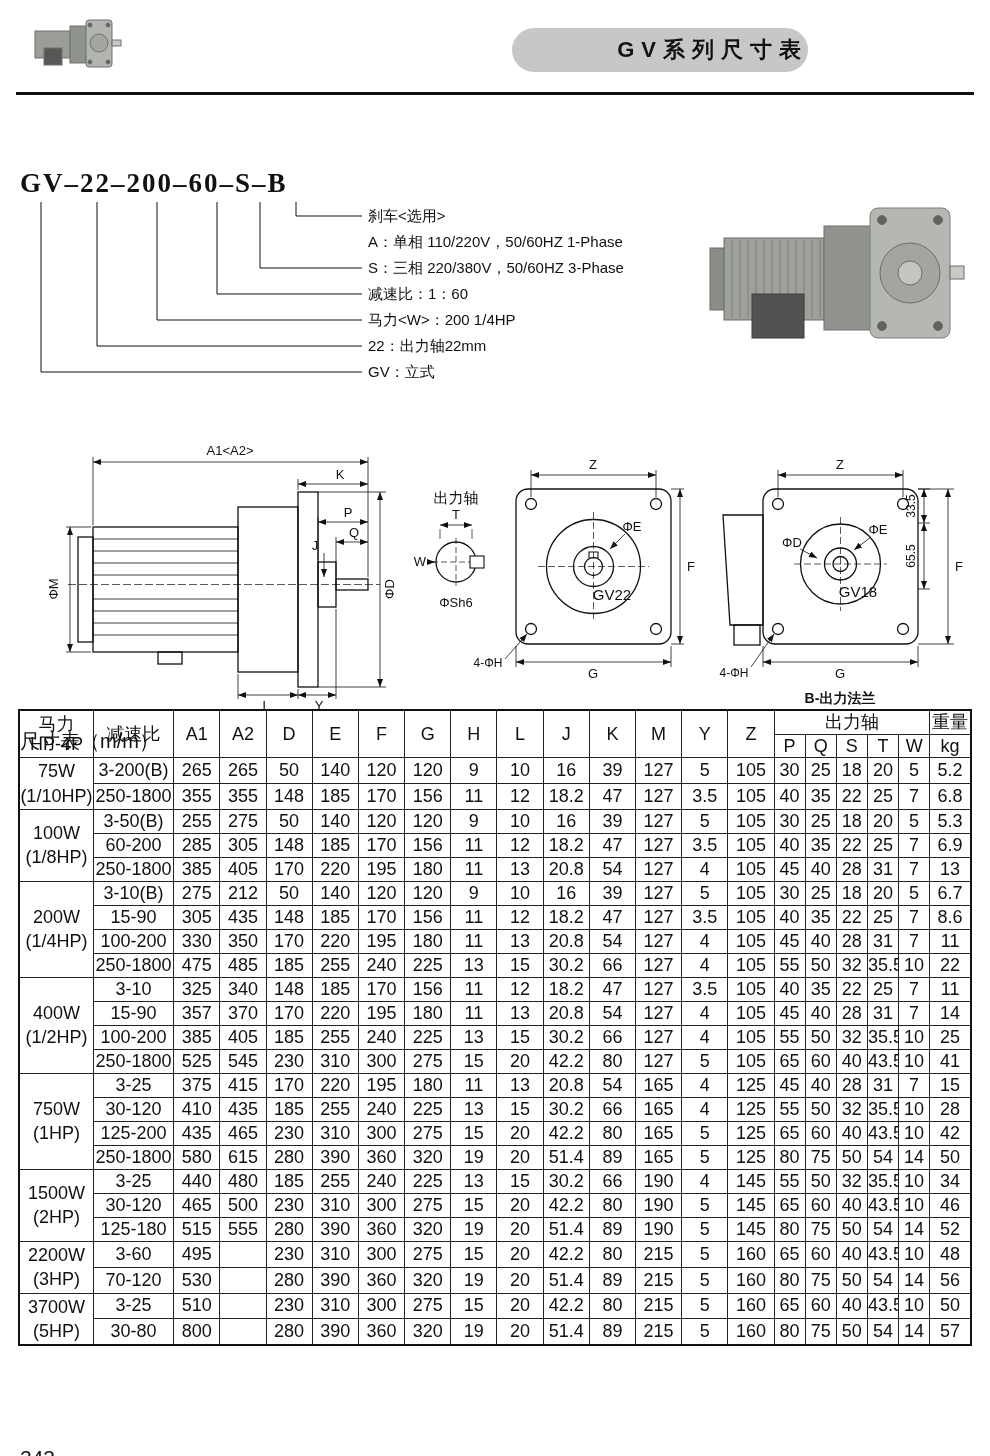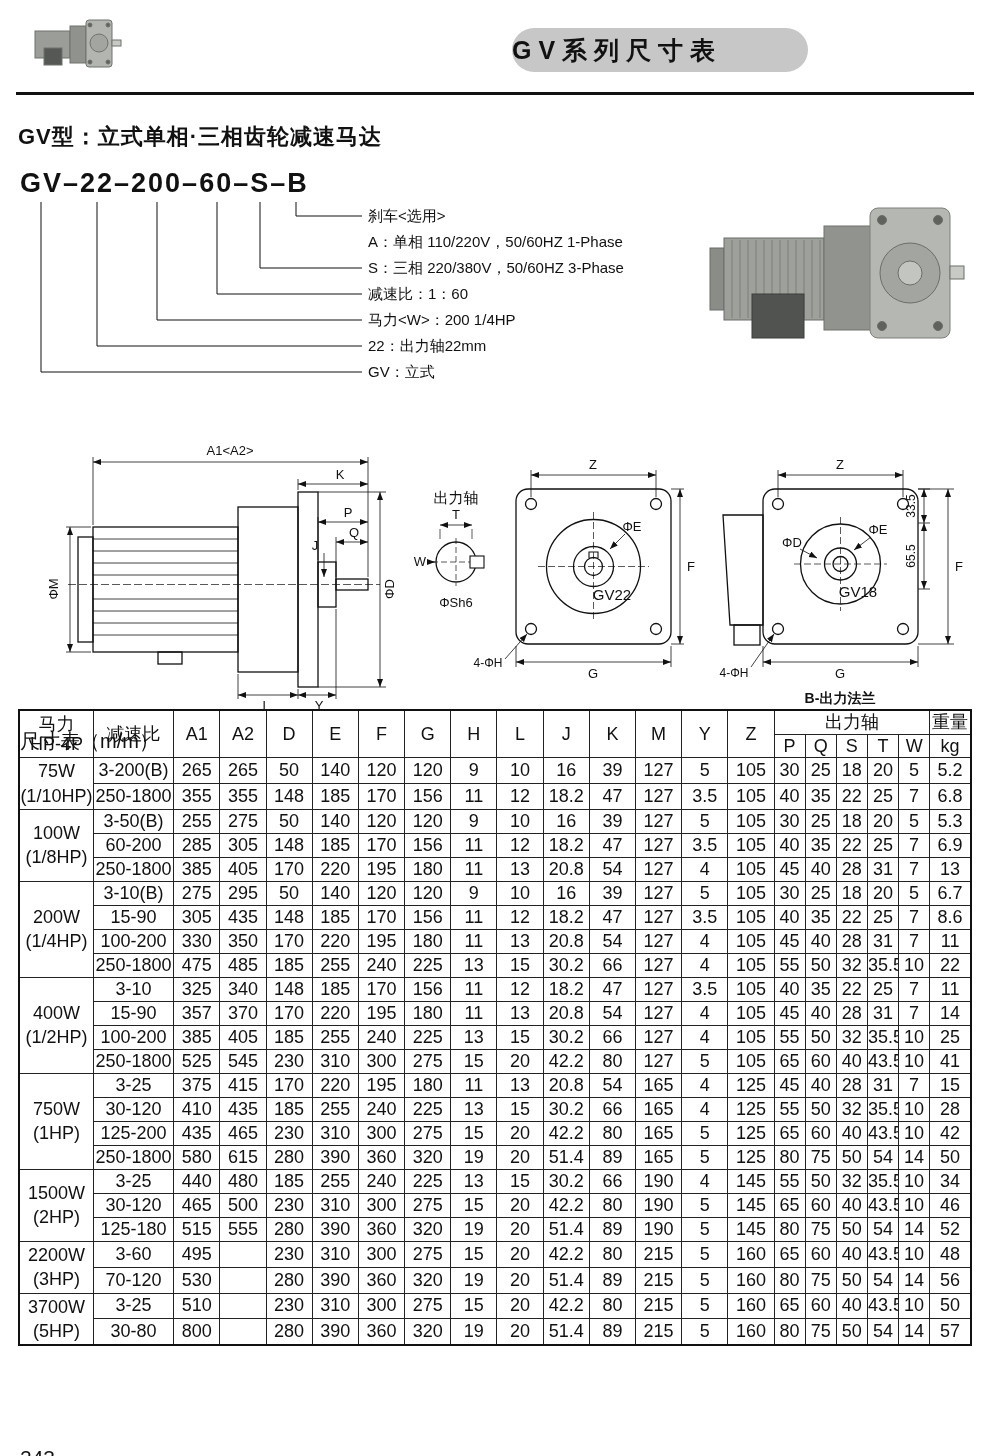--- a/index.html
+++ b/index.html
@@ -1,29 +1,29 @@
 <!DOCTYPE html>
 <html><head>
 <meta charset="utf-8">
 <style>
   * { margin:0; padding:0; box-sizing:border-box; }
   html,body { background:#e8e8e8; }
   body { font-family:"Liberation Sans","DejaVu Sans",sans-serif; color:#111; }
   .page { position:relative; width:990px; height:1456px; background:#fff; margin:0 auto; overflow:hidden; }
 
   .header-pill { position:absolute; left:512px; top:28px; width:296px; height:44px;
-    background:#c7c7c7; border-radius:22px; display:flex; align-items:center; justify-content:flex-start;
-    font-size:25px; font-weight:bold; letter-spacing:7px; }
+    background:#c7c7c7; border-radius:22px; display:flex; align-items:center; justify-content:flex-end;
+    font-size:22px; font-weight:bold; letter-spacing:7px; }
   .top-rule { position:absolute; left:16px; top:92px; width:958px; height:3px; background:#111; }
   .thumb-motor { position:absolute; left:32px; top:14px; }
 
   .sec-title { position:absolute; left:18px; top:122px; font-size:22px; font-weight:bold; letter-spacing:1px; }
 
   .model-area { position:absolute; left:0; top:160px; width:700px; height:240px; }
-  .model-code { position:absolute; left:20px; top:8px; font-size:27px; font-weight:600; letter-spacing:2px; white-space:nowrap; }
+  .model-code { position:absolute; left:20px; top:8px; font-size:27px; font-weight:600; letter-spacing:2px; white-space:nowrap;font-family:Liberation Serif, serif; }
   .callout-svg { position:absolute; left:0; top:0; width:700px; height:235px; }
   .callout-label { position:absolute; left:368px; font-size:15px; line-height:20px; white-space:nowrap; }
 
   .photo-motor { position:absolute; left:700px; top:196px; }
 
   .diagrams-wrap { position:absolute; left:18px; top:437px; width:954px; height:280px; }
   .diagrams-wrap svg { display:block; }
   text { font-family:"Liberation Sans","DejaVu Sans",sans-serif; }
 
   .table-title { position:absolute; left:20px; top:728px; font-size:20px; font-weight:normal; }
@@ -56,21 +56,20 @@
       <circle cx="58" cy="48" r="2" fill="#5f625d"></circle>
         <circle cx="76" cy="48" r="2" fill="#5f625d"></circle>
     </g>
   </svg>
 
   <div class="header-pill">
     <span>GV系列尺寸表</span>
   </div>
   <div class="top-rule"></div>
 
-  <div class="sec-title">GV型：立式单相·三相齿轮减速马达</div>
 
   <div class="model-area">
     <svg class="callout-svg" viewBox="0 0 700 235">
       <g fill="none" stroke="#111" stroke-width="1">
         <path d="M296,42 V56 H362"></path>
         <path d="M260,42 V108 H362"></path>
         <path d="M217,42 V134 H362"></path>
         <path d="M157,42 V160 H362"></path>
         <path d="M97,42 V186 H362"></path>
         <path d="M41,42 V212 H362"></path>
@@ -401,21 +400,21 @@
           <td>40</td>
           <td>28</td>
           <td>31</td>
           <td>7</td>
           <td>13</td>
         </tr>
         <tr>
           <td class="power" rowspan="4">200W<br>(1/4HP)</td>
           <td>3-10(B)</td>
           <td>275</td>
-          <td>295</td>
+          <td>212</td>
           <td>50</td>
           <td>140</td>
           <td>120</td>
           <td>120</td>
           <td>9</td>
           <td>10</td>
           <td>16</td>
           <td>39</td>
           <td>127</td>
           <td>5</td>

